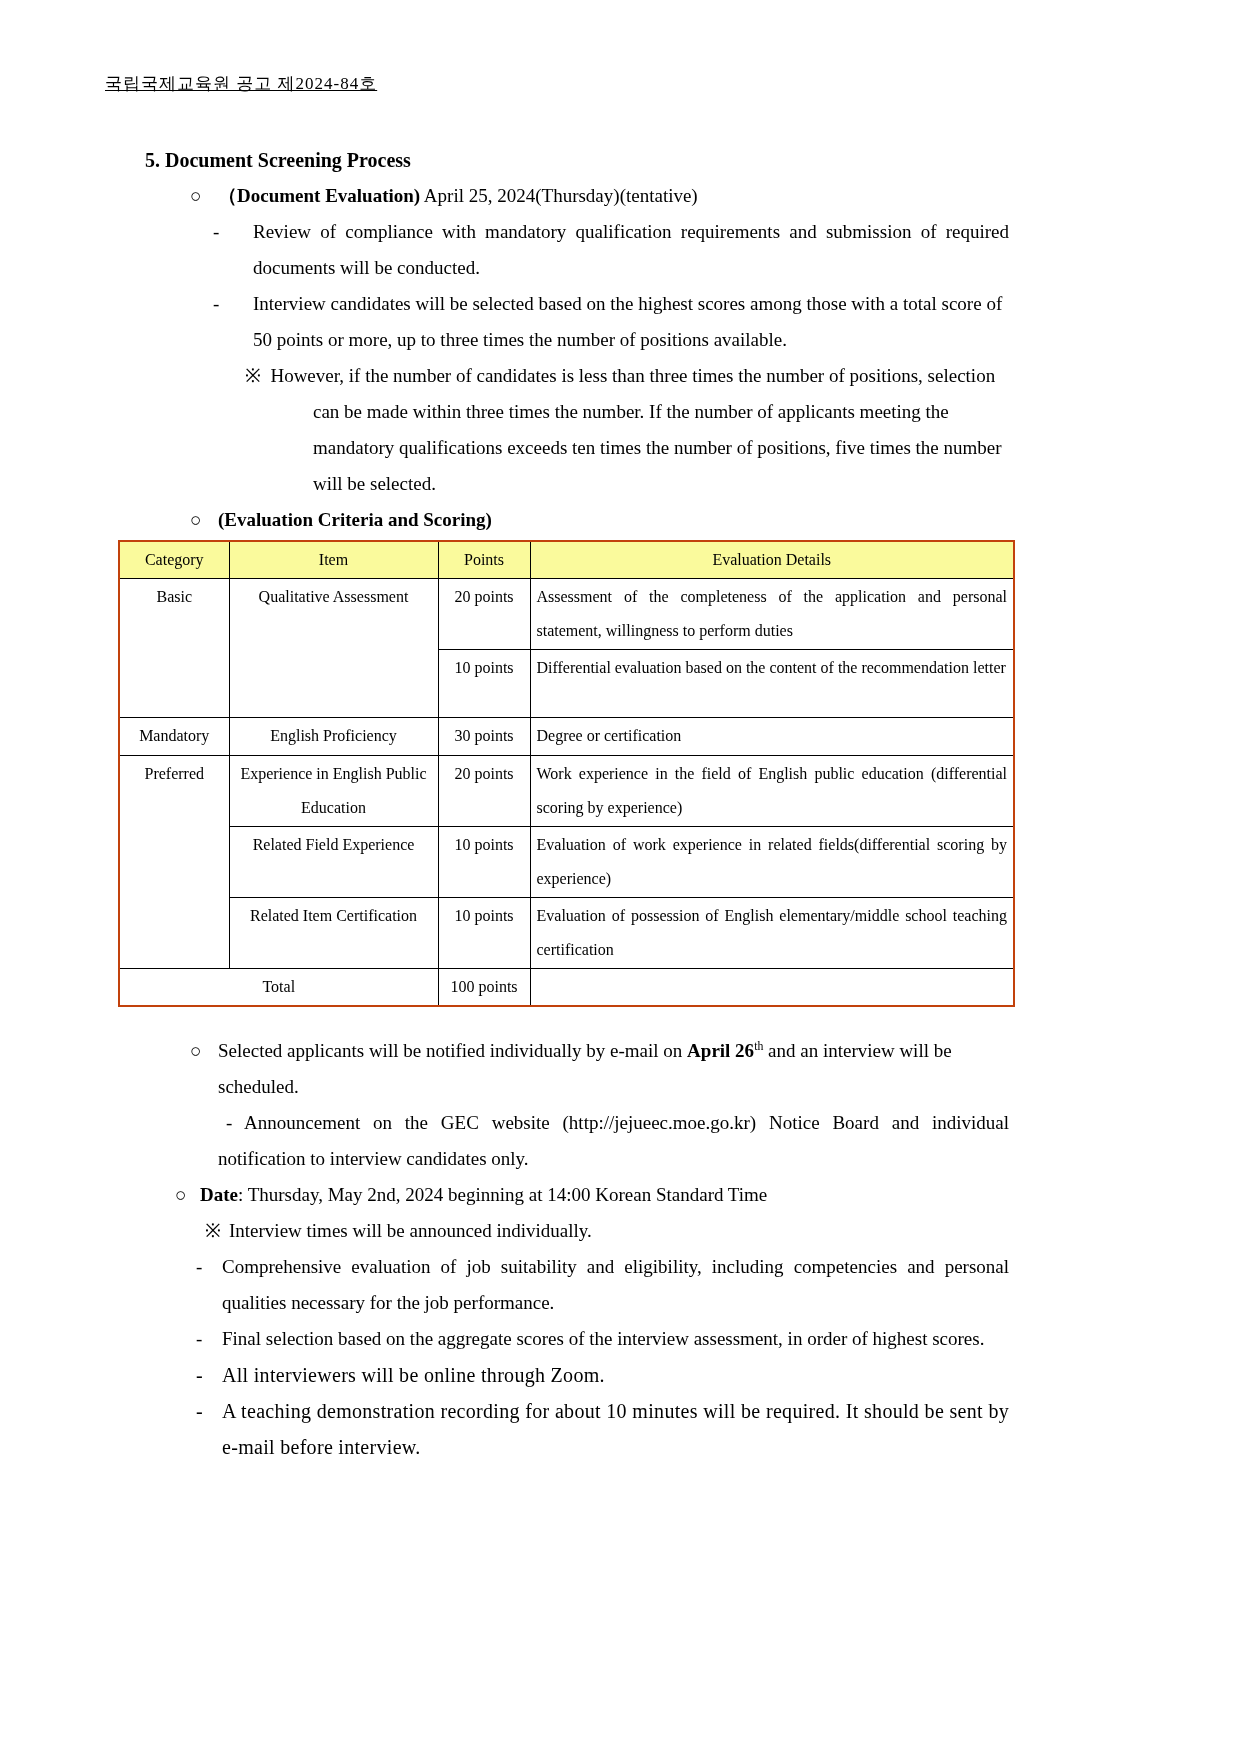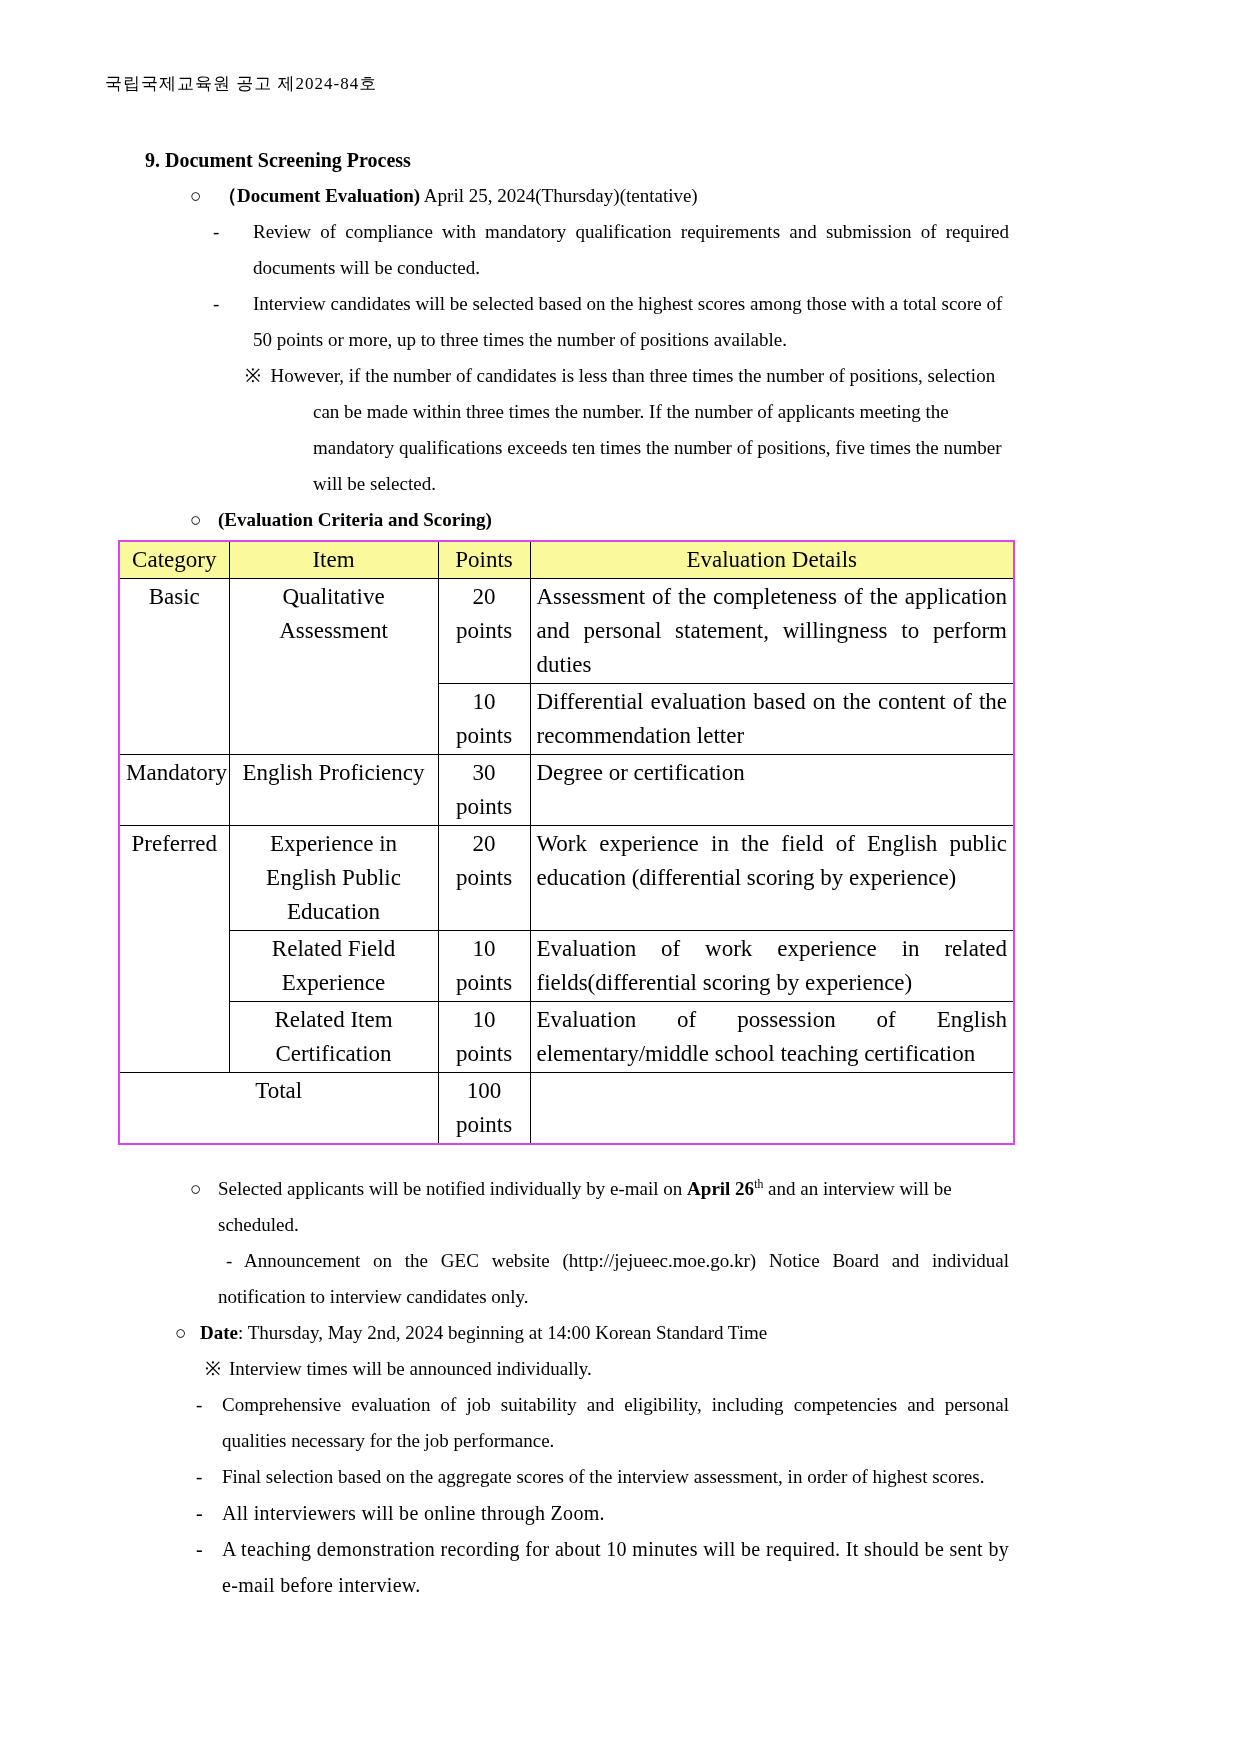--- a/index.html
+++ b/index.html
@@ -14,20 +14,21 @@
     color: #000;
     overflow: hidden;
   }
   .content { padding-top: 70px; }
 
   .kr-header {
     margin-left: 105px;
     font-size: 17px;
     line-height: 28px;
     letter-spacing: 1px;
+    text-decoration: underline;
   }
 
   .sec-heading {
     margin-left: 145px;
     margin-right: 230px;
     font-size: 20px;
     font-weight: bold;
     line-height: 36px;
   }
   .sec-heading.first { margin-top: 44px; }
@@ -60,23 +61,23 @@
   .bold { font-weight: bold; }
   sup.th { font-size: 0.62em; font-weight: normal; vertical-align: super; line-height: 0; }
 
   .alt-font { font-size: 20px; letter-spacing: 0.3px; }
 
   
   table.criteria {
     margin: 2px 0 0 118px;
     width: 895px;
     border-collapse: collapse;
-    border: 2px solid #d946ef;
+    border: 2px solid #c2410c;
     table-layout: fixed;
-    font-size: 23px;
+    font-size: 16px;
   }
   table.criteria col.c-cat { width: 110px; }
   table.criteria col.c-item { width: 209px; }
   table.criteria col.c-pts { width: 92px; }
   table.criteria col.c-det { width: 484px; }
   table.criteria th, table.criteria td {
     border: 1.5px solid #000;
     vertical-align: top;
     line-height: 34px;
     padding: 1px 6px;
@@ -105,21 +106,21 @@
   .sec12-gap { margin-top: 96px; }
 </style>
 </head>
 <body>
 
 <div class="page">
   <div class="content">
 
     <div class="kr-header">국립국제교육원 공고 제2024-84호</div>
 
-    <div class="sec-heading first">9. Document Screening Process</div>
+    <div class="sec-heading first">5. Document Screening Process</div>
 
     <div class="para li lvl-circle">
       <span class="mk">○</span>
       <span class="tx"><span class="bold">（Document Evaluation)</span><span> April 25, 2024(Thursday)(tentative)</span></span>
     </div>
 
     <div class="para li lvl-dash">
       <span class="mk">-</span>
       <span class="tx just">Review of compliance with mandatory qualification requirements and submission of required documents will be conducted.</span>
     </div>

